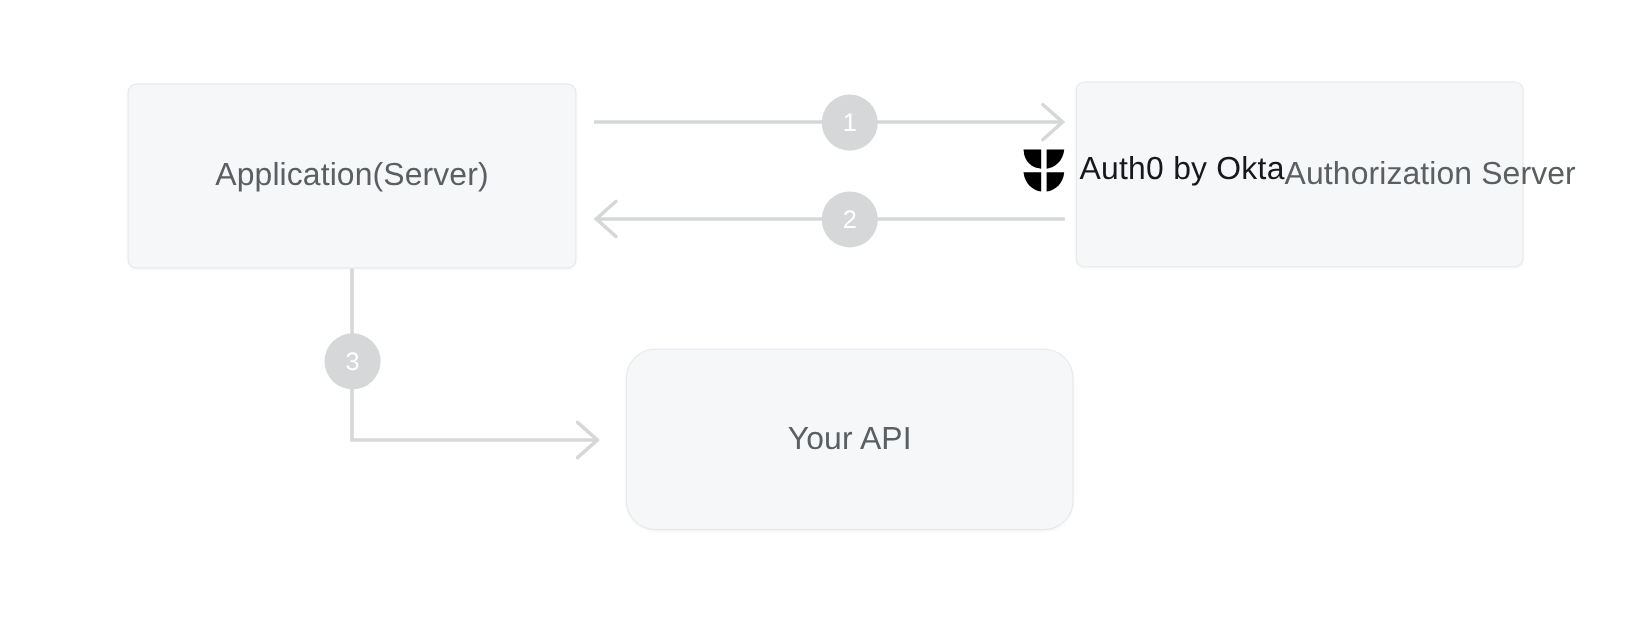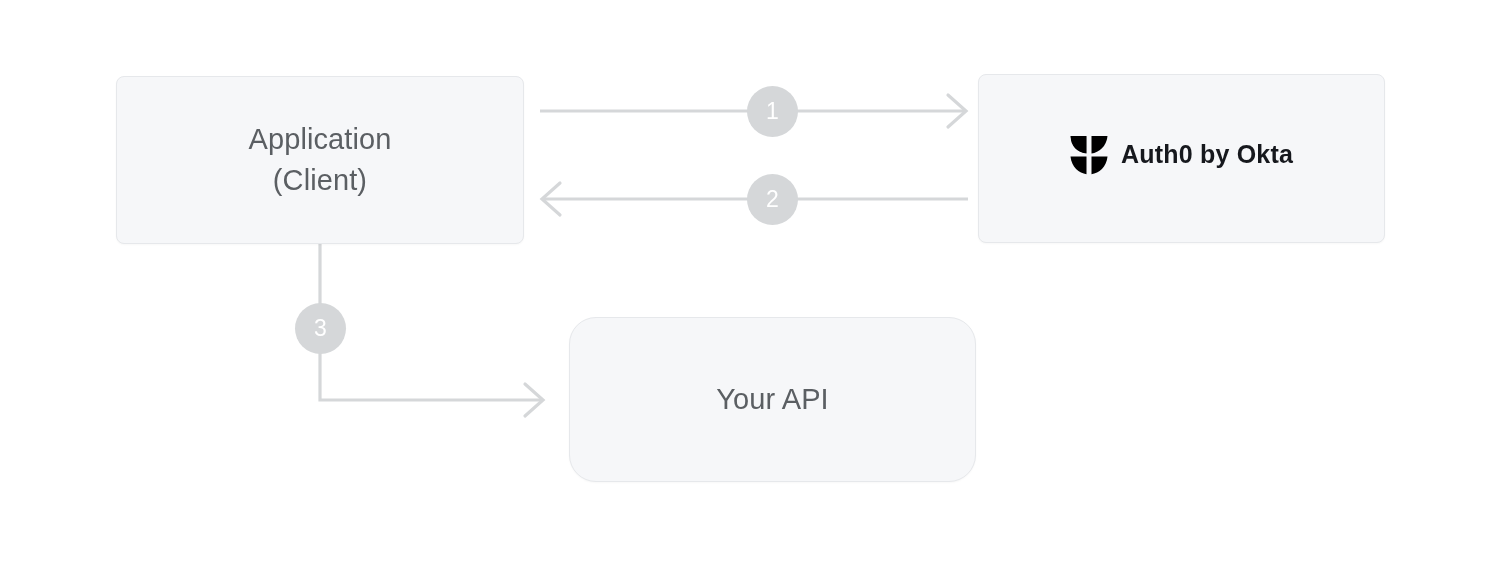--- a/index.html
+++ b/index.html
@@ -26,21 +26,21 @@
     height: 571px;
     pointer-events: none;
   }
   .node-box {
     position: absolute;
     background: #f6f7f9;
     border: 1px solid #e6e8eb;
     border-radius: 8px;
     box-sizing: border-box;
     display: flex;
-    flex-direction: column;
+    flex-direction: row;
     align-items: center;
     justify-content: center;
     box-shadow: 0 1px 2px rgba(0,0,0,0.03);
   }
   .node-line {
     color: #5b5f63;
     font-size: 29px;
     line-height: 1.42;
     font-weight: 400;
     letter-spacing: 0.1px;
@@ -70,23 +70,23 @@
     margin-bottom: 8px;
   }
   .brand-mark {
     width: 38px;
     height: 40px;
     display: block;
     flex: 0 0 auto;
   }
   .brand-text {
     color: #16181d;
-    font-size: 25px;
+    font-size: 29px;
     line-height: 1;
-    font-weight: 700;
+    font-weight: 400;
     letter-spacing: 0.2px;
     white-space: nowrap;
   }
   
   #node-your-api {
     left: 569px;
     top: 317px;
     width: 407px;
     height: 165px;
     border-radius: 27px;
@@ -129,21 +129,21 @@
     </g>
 
     <g>
       <path d="M 320 244 L 320 400 L 543 400" fill="none" stroke="#d5d7d9" stroke-width="3.2" stroke-linecap="butt" stroke-linejoin="miter"></path>
       <polyline points="525,384 543,400 525,416" fill="none" stroke="#d5d7d9" stroke-width="3.2" stroke-linecap="round" stroke-linejoin="miter"></polyline>
     </g>
   </svg>
 
   <div class="node-box" id="node-application">
     <div class="node-line">Application</div>
-    <div class="node-line">(Client)</div>
+    <div class="node-line">(Server)</div>
   </div>
 
   <div class="node-box" id="node-auth-server">
     <div class="brand-row">
       <svg class="brand-mark" viewBox="0 0 40 42" xmlns="http://www.w3.org/2000/svg">
 
         <path d="M0.6 1.2 L0.6 12.0 C0.6 15.4 1.6 17.6 3.0 19.0 L17.2 19.0 L17.2 1.2 Z" fill="#000000" clip-path="url(#tlclip)"></path>
         <defs>
           <clipPath id="tlclip">
             <path d="M0.6 1.2 L17.2 1.2 L17.2 19.0 C9.4 19.0 0.6 12.8 0.6 1.2 Z"></path>
@@ -152,20 +152,21 @@
 
         <g fill="#000000">
           <path d="M0.5 0.9 L17.4 0.9 L17.4 19.3 C9.5 18.3 1.6 12.0 0.5 0.9 Z"></path>
           <path d="M39.5 0.9 L22.6 0.9 L22.6 19.3 C30.5 18.3 38.4 12.0 39.5 0.9 Z"></path>
           <path d="M0.5 22.7 C1.6 33.9 9.5 40.2 17.4 41.2 L17.4 22.7 Z"></path>
           <path d="M39.5 22.7 C38.4 33.9 30.5 40.2 22.6 41.2 L22.6 22.7 Z"></path>
         </g>
       </svg>
       <div class="brand-text">Auth0 by Okta</div>
     </div>
+    <div class="node-line">Authorization Server</div>
   </div>
 
   <div class="node-box" id="node-your-api">
     <div class="node-line">Your API</div>
   </div>
 
   <div class="step-badge" id="step-badge-1">1</div>
   <div class="step-badge" id="step-badge-2">2</div>
   <div class="step-badge" id="step-badge-3">3</div>
 

